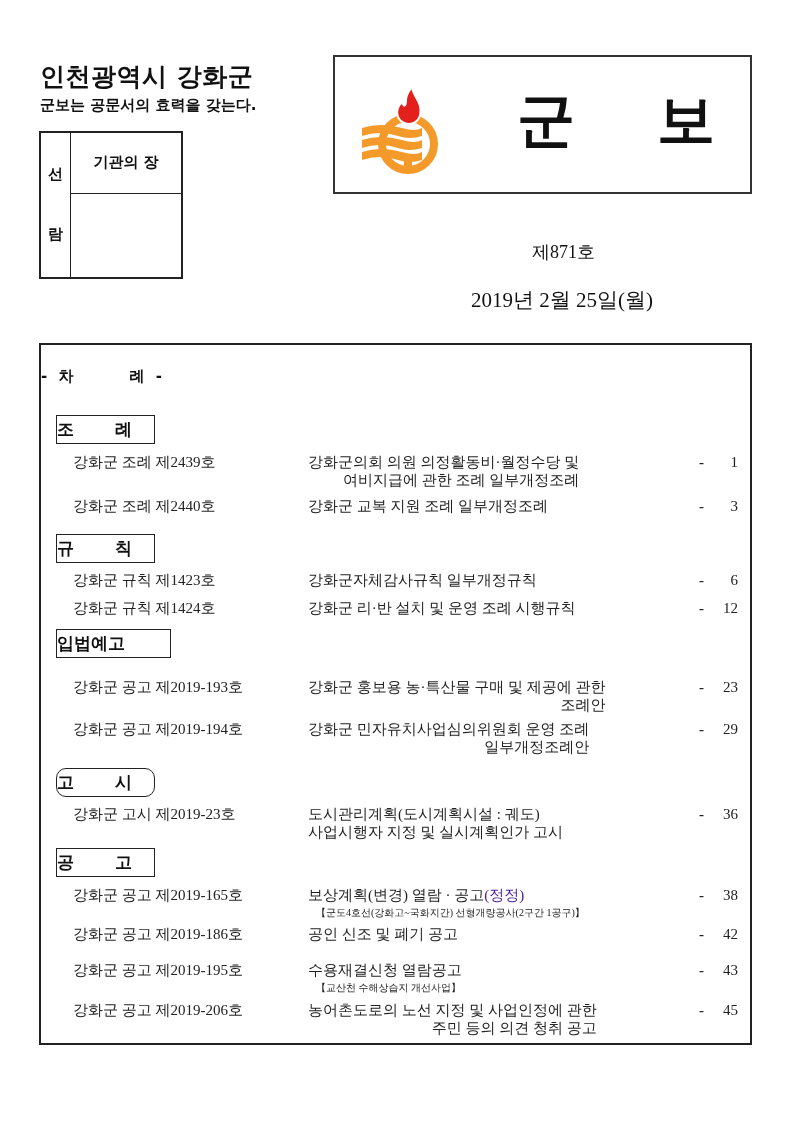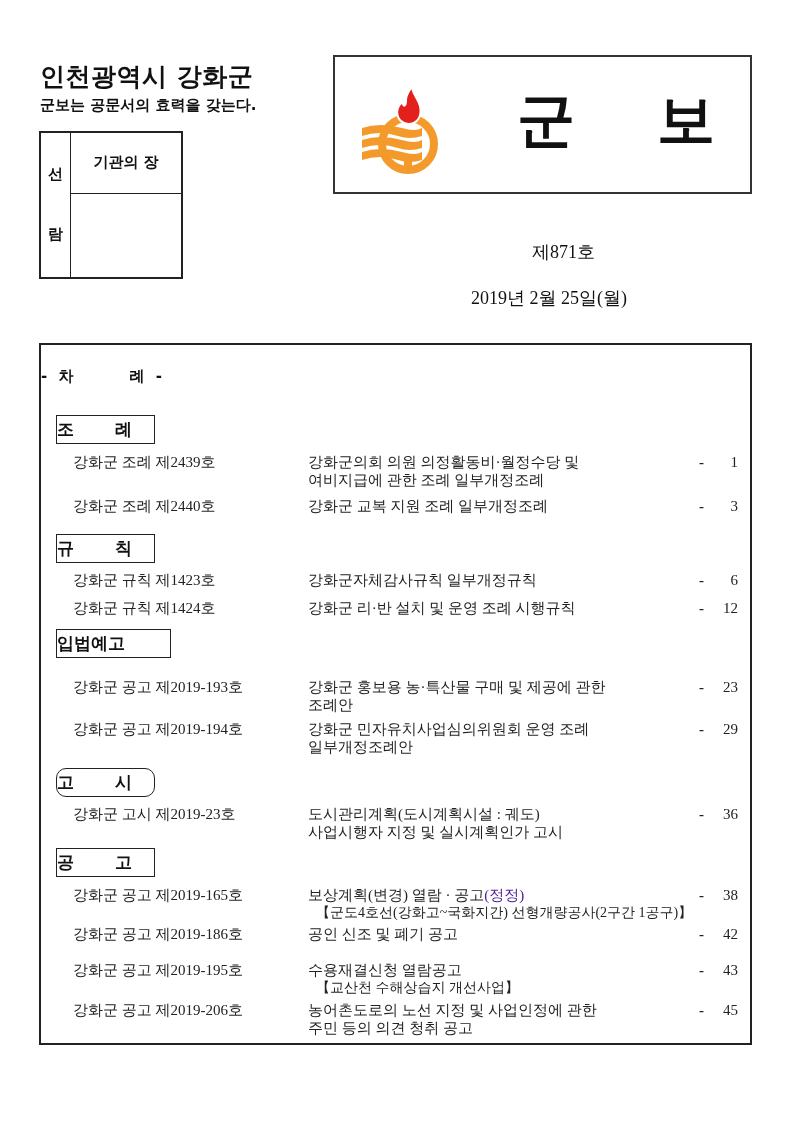--- a/index.html
+++ b/index.html
@@ -15,33 +15,33 @@
   #review-box .v1 { position: absolute; left: 0; width: 29px; top: 32px; text-align: center; font-size: 15px; font-weight: bold; }
   #review-box .v2 { position: absolute; left: 0; width: 29px; top: 92px; text-align: center; font-size: 15px; font-weight: bold; }
   #review-box .hdr { position: absolute; left: 30px; right: 0; top: 0; height: 60px; border-bottom: 1.5px solid #222; text-align: center; line-height: 58px; font-size: 15px; font-weight: bold; }
 
   #masthead { position: absolute; left: 333px; top: 55px; width: 419px; height: 139px; border: 2px solid #333; box-sizing: border-box; }
   #logo { position: absolute; left: 25px; top: 25px; width: 85px; height: 95px; }
   #masthead .big1 { position: absolute; left: 182px; top: 28px; font-size: 58px; font-weight: bold; line-height: 70px; }
   #masthead .big2 { position: absolute; left: 322px; top: 28px; font-size: 58px; font-weight: bold; line-height: 70px; }
 
   #issue-no { position: absolute; left: 532px; top: 240px; font-size: 18px; }
-  #issue-date { position: absolute; left: 471px; top: 286px; font-size: 18px; white-space: nowrap; }
+  #issue-date { position: absolute; left: 471px; top: 286px; font-size: 21px; white-space: nowrap; }
 
   #toc { position: absolute; left: 39px; top: 343px; width: 713px; height: 702px; border: 2px solid #222; box-sizing: border-box; }
   #toc-title { position: absolute; left: 0; right: 0; top: 22px; text-align: left; font-size: 15px; font-weight: bold; word-spacing: 6px; }
 
   .sec { position: absolute; left: 15px; width: 99px; height: 29px; border: 1.5px solid #222; box-sizing: border-box; font-size: 17px; font-weight: bold; line-height: 26px; padding-left: 0; }
   .sec .a { display: inline-block; width: 58px; }
 
   .row { position: absolute; left: 0; right: 0; font-size: 15px; line-height: 18px; color: #222; }
   .row .law { position: absolute; left: 32px; white-space: nowrap; }
   .row .title { position: absolute; left: 267px; white-space: nowrap; }
-  .row .title .l2 { display: block; }
-  .row .sub { display: block; font-size: 14px; margin-left: 8px; }
+  .row .title .l2 { display: block; text-align: right; }
+  .row .sub { display: block; font-size: 10px; margin-left: 8px; }
   .row .dash { position: absolute; left: 658px; font-weight: bold; }
   .row .pg { position: absolute; right: 12px; text-align: right; }
   .red { color: #4c1d95; }
 </style>
 </head>
 <body>
 
 <div id="org-name" class="sans">인천광역시 강화군</div>
 <div id="org-sub" class="sans">군보는 공문서의 효력을 갖는다.</div>
 

